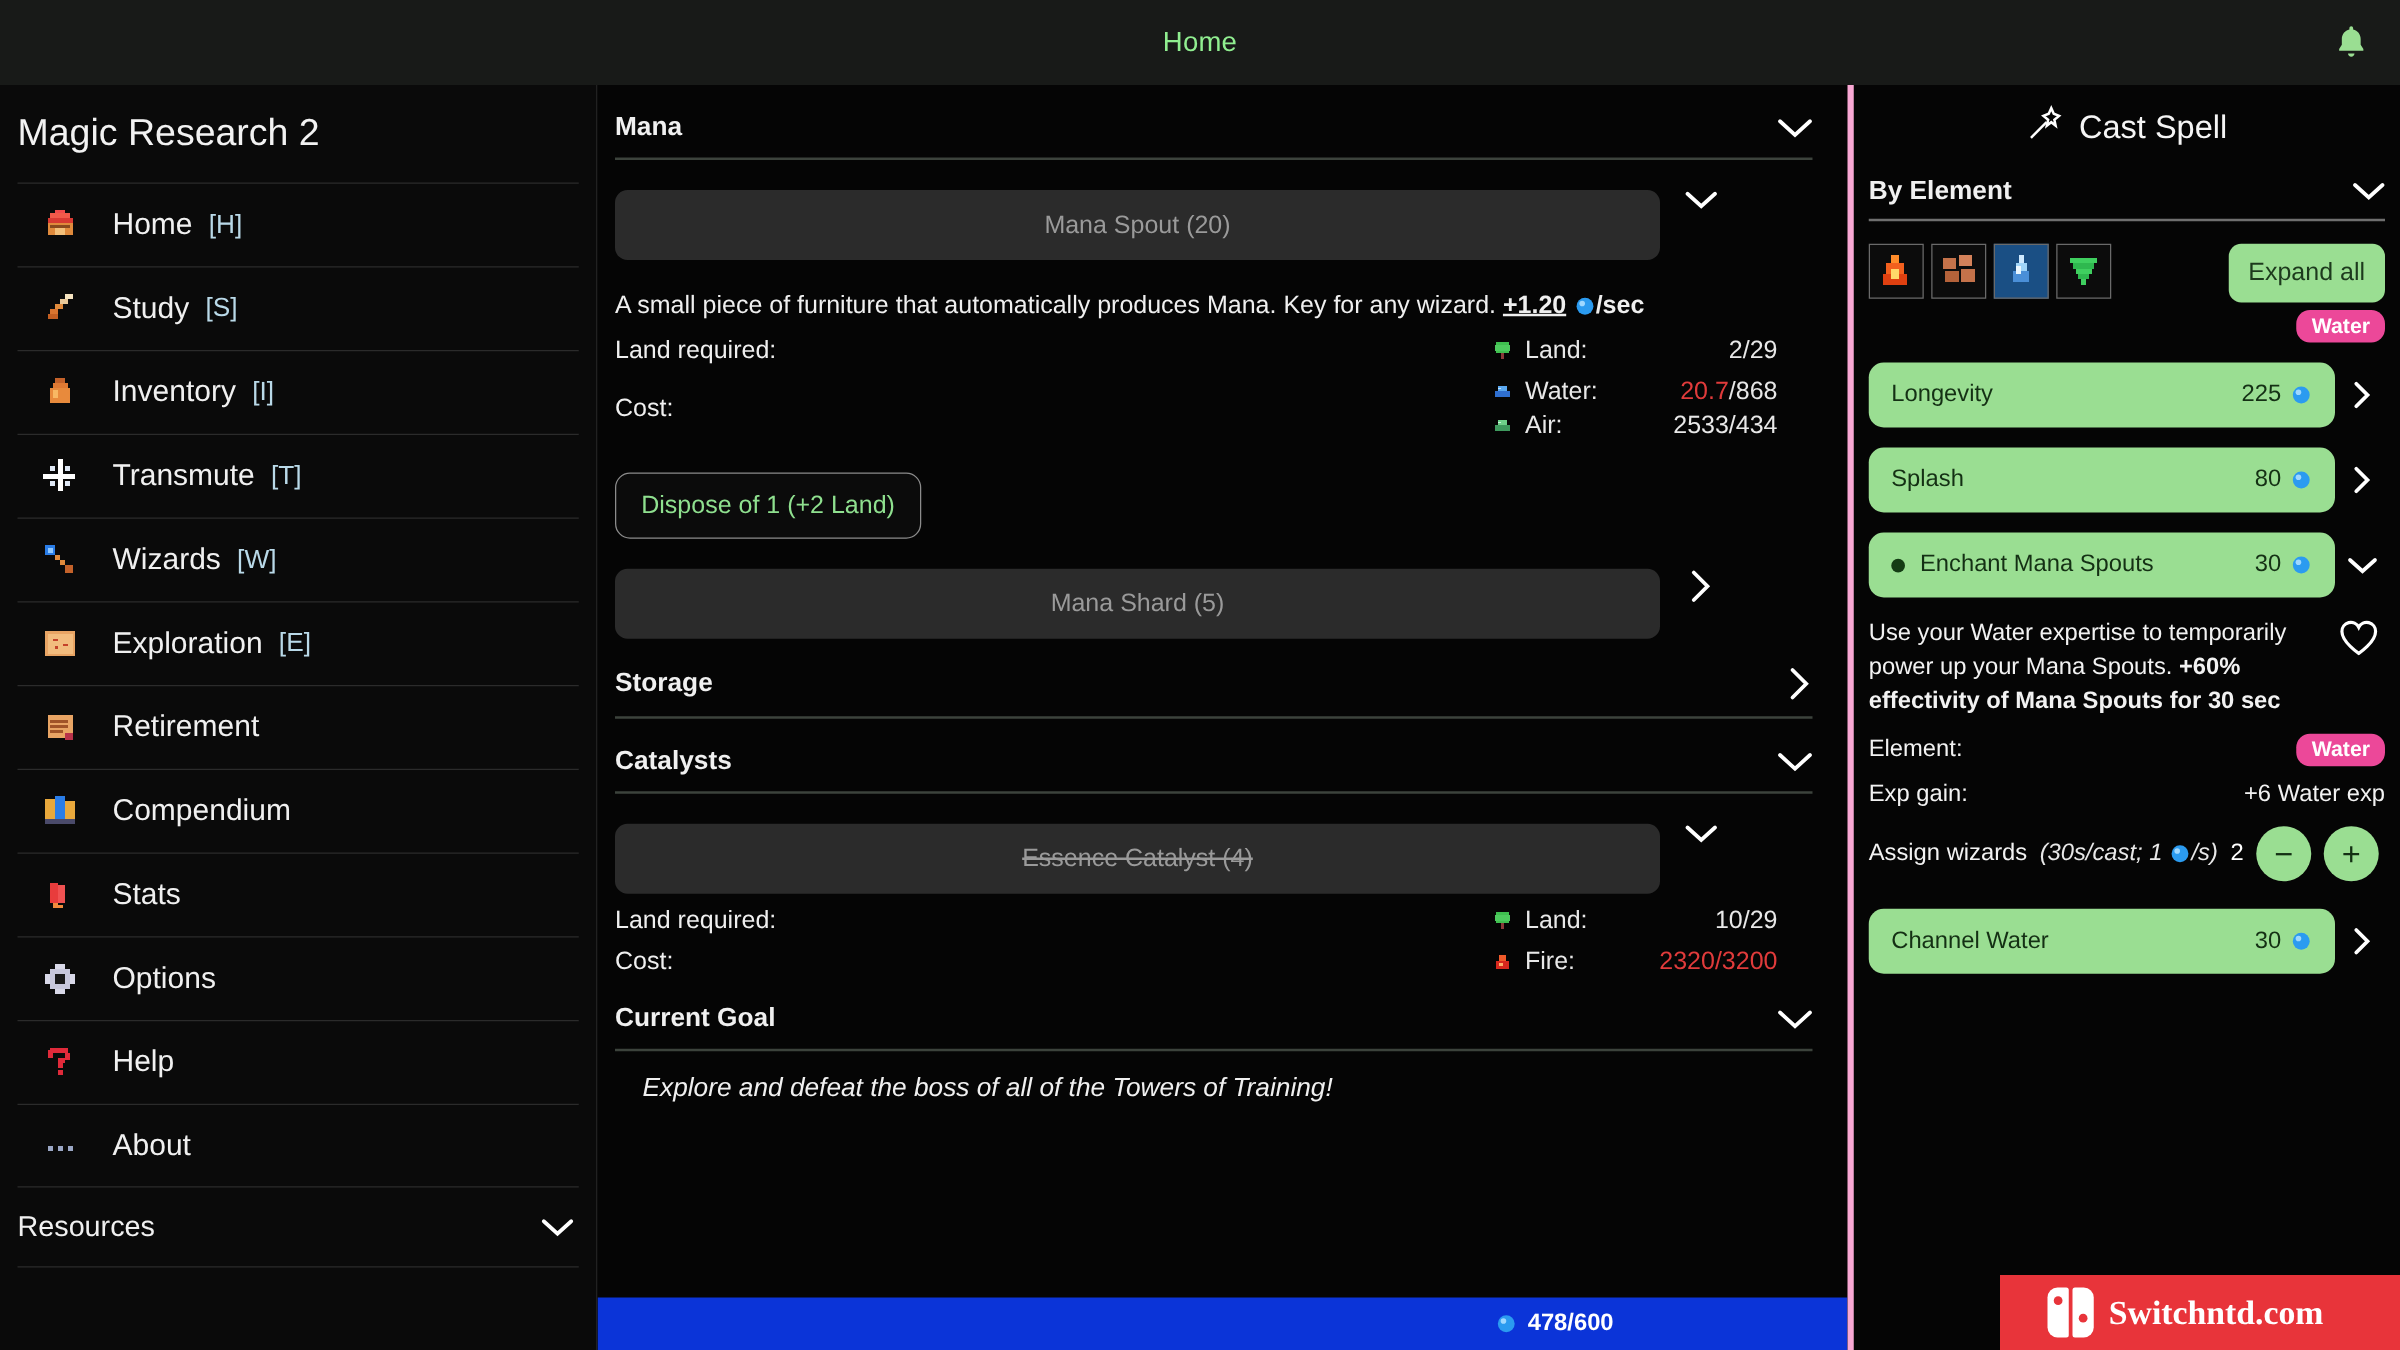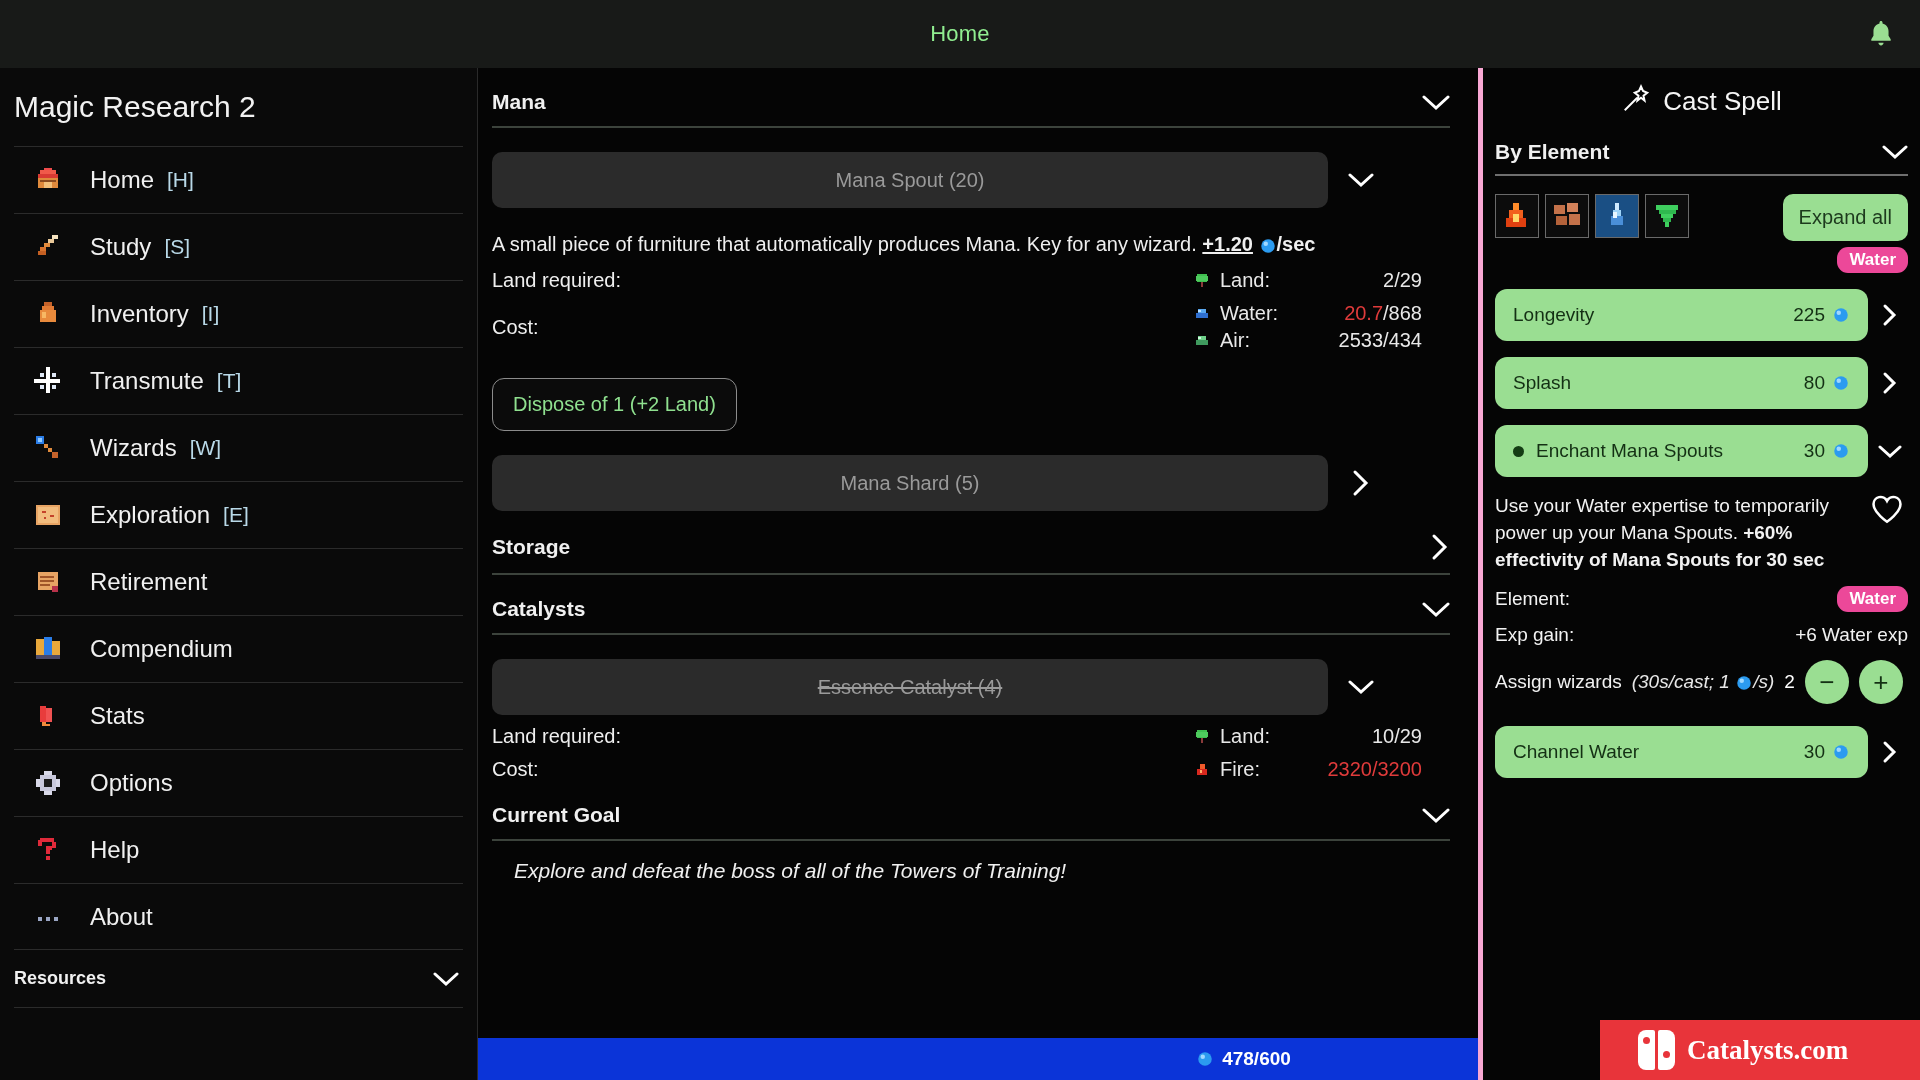--- a/index.html
+++ b/index.html
@@ -62,42 +62,42 @@
   .nav-label { font-size: 24px; color: #f0f0f0; }
   .nav-key { font-size: 21px; color: #b9d9e8; margin-left: 13px; }
 
   .resources-bar {
     margin: 0 14px;
     display: flex; align-items: center; justify-content: space-between;
     padding: 18px 4px 18px 0;
     border-bottom: 1px solid #2b2b2b;
     cursor: pointer;
   }
-  .resources-label { font-size: 18px; font-weight: bold; color: #f0f0f0; }
+  .resources-label { font-size: 23px; font-weight: normal; color: #f0f0f0; }
 
   
   .main {
     flex: 1; min-width: 0;
     background: #050505;
     padding: 0 0 0 0;
     overflow: hidden;
     position: relative;
   }
   .main-inner { padding: 0 28px 0 14px; }
   .section-head {
     display: flex; align-items: center; justify-content: space-between;
     padding: 22px 0 12px 0;
     border-bottom: 2px solid #3c433c;
     cursor: pointer;
   }
   .section-title { font-size: 21px; font-weight: bold; color: #f0f0f0; }
   .chev { color: #ffffff; display: inline-flex; }
   .chev svg { display: block; }
 
-  .item-row { display: flex; align-items: center; gap: 10px; margin-top: 24px; }
+  .item-row { display: flex; align-items: flex-start; gap: 10px; margin-top: 24px; }
   .item-btn {
     flex: 1;
     background: #2b2b2b;
     color: #9a9a9a;
     border: none; border-radius: 10px;
     height: 56px;
     font-size: 20px;
     font-family: "Liberation Sans", sans-serif;
     cursor: pointer;
     display: flex; align-items: center; justify-content: center;
@@ -782,15 +782,15 @@
         </span>
       </div>
     </div>
   </div>
 
   <div class="watermark">
     <span class="wm-logo">
       <span class="wm-l"></span>
       <span class="wm-r"></span>
     </span>
-    <span class="wm-text">Catalysts.com</span>
+    <span class="wm-text">Switchntd.com</span>
   </div>
 </div>
 
 </body></html>

